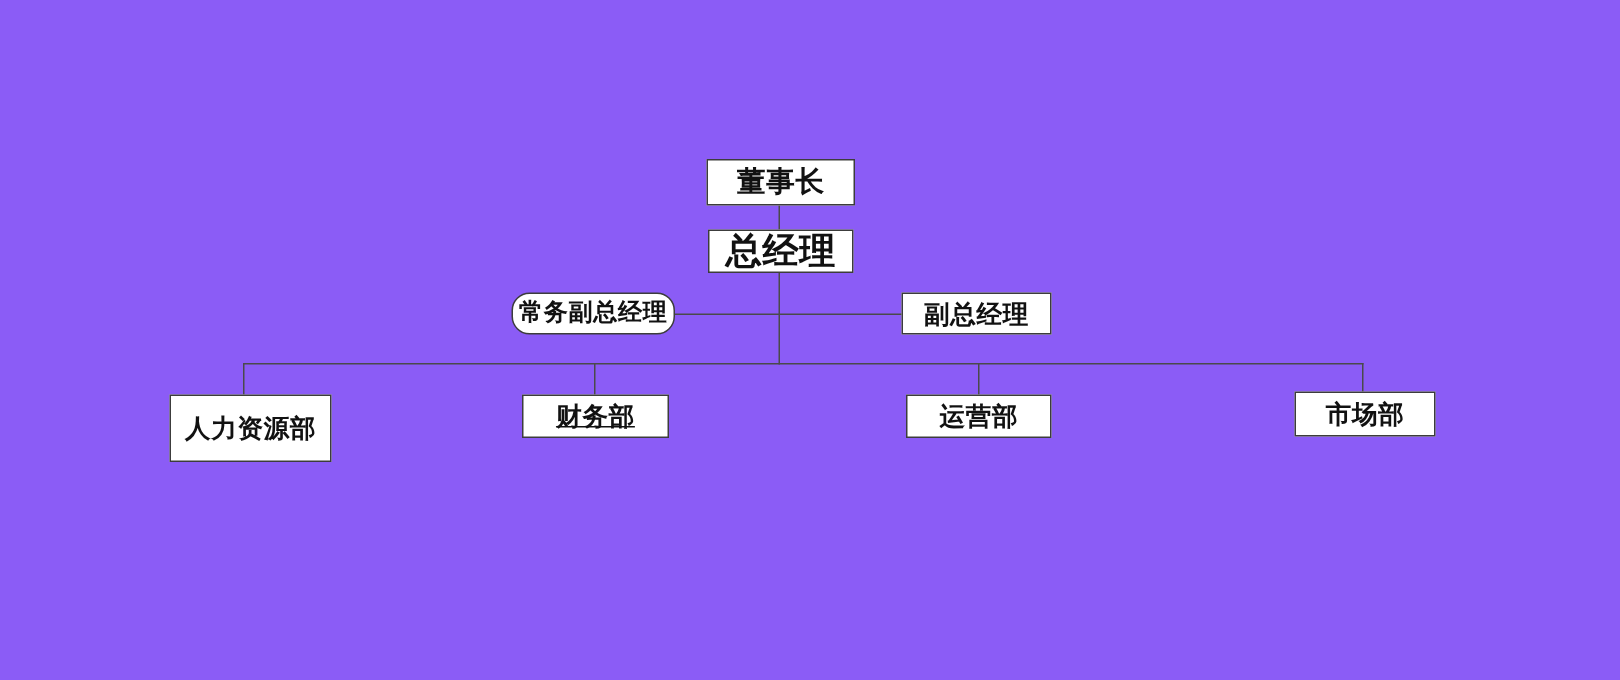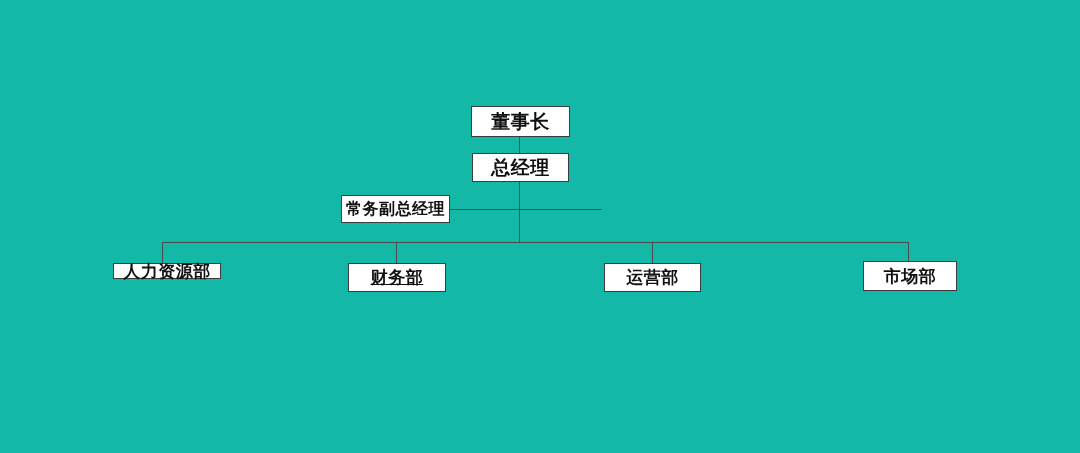--- a/index.html
+++ b/index.html
@@ -8,21 +8,21 @@
     padding: 0;
     background: #ffffff;
   }
   body {
     font-family: "Liberation Serif", "DejaVu Serif", serif;
   }
   #chart-canvas {
     position: relative;
     width: 1080px;
     height: 453px;
-    background: #14b8a6;
+    background: #8b5cf6;
     overflow: hidden;
   }
   .node {
     position: absolute;
     box-sizing: border-box;
     background: #ffffff;
     border: 1.6px solid #3c3c3c;
     display: flex;
     align-items: center;
     justify-content: center;
@@ -39,24 +39,24 @@
   .connector {
     position: absolute;
     background: #4a4a4a;
     z-index: 1;
   }
   .connector.v { width: 1.6px; }
   .connector.h { height: 1.6px; }
 
   
   .n-chairman      { left: 471px; top: 106px; width: 99px;  height: 31px; font-size: 19px; }
-  .n-gm            { left: 472px; top: 153px; width: 97px;  height: 29px; font-size: 19px; }
-  .n-exec-deputy   { left: 341px; top: 195px; width: 109px; height: 28px; font-size: 16px; }
+  .n-gm            { left: 472px; top: 153px; width: 97px;  height: 29px; font-size: 24px; }
+  .n-exec-deputy   { left: 341px; top: 195px; width: 109px; height: 28px; font-size: 16px; border-radius: 12px; }
   .n-deputy        { left: 601px; top: 195px; width: 100px; height: 28px; font-size: 17px; }
-  .n-hr            { left: 113px; top: 263px; width: 108px; height: 16px; font-size: 17px; }
+  .n-hr            { left: 113px; top: 263px; width: 108px; height: 45px; font-size: 17px; }
   .n-finance       { left: 348px; top: 263px; width: 98px;  height: 29px; font-size: 17px; text-decoration: underline; }
   .n-operations    { left: 604px; top: 263px; width: 97px;  height: 29px; font-size: 17px; }
   .n-marketing     { left: 863px; top: 261px; width: 94px;  height: 30px; font-size: 17px; }
 
   
   .c-trunk-top     { left: 518.5px; top: 136px; height: 18px; }
   .c-trunk-mid     { left: 518.5px; top: 181px; height: 62px; }
   .c-vp-bar        { left: 449px;  top: 208.5px; width: 153px; }
   .c-dept-bus      { left: 162px;  top: 241.5px; width: 747px; }
   .c-stub-hr       { left: 161.5px; top: 242px; height: 22px; }
@@ -83,20 +83,23 @@
   </div>
 
   <div class="node n-gm">
     <span class="node-label">总经理</span>
   </div>
 
   <div class="node n-exec-deputy">
     <span class="node-label">常务副总经理</span>
   </div>
 
+  <div class="node n-deputy">
+    <span class="node-label">副总经理</span>
+  </div>
 
   <div class="node n-hr">
     <span class="node-label">人力资源部</span>
   </div>
 
   <div class="node n-finance">
     <span class="node-label">财务部</span>
   </div>
 
   <div class="node n-operations">

